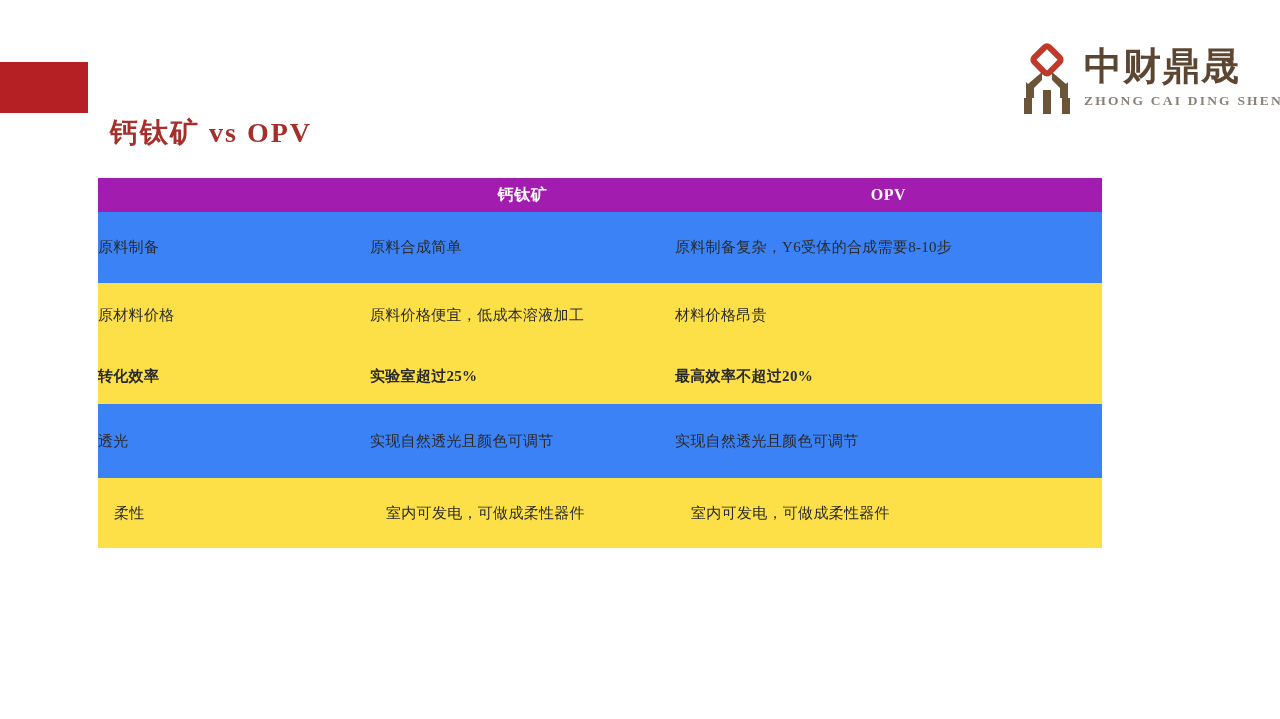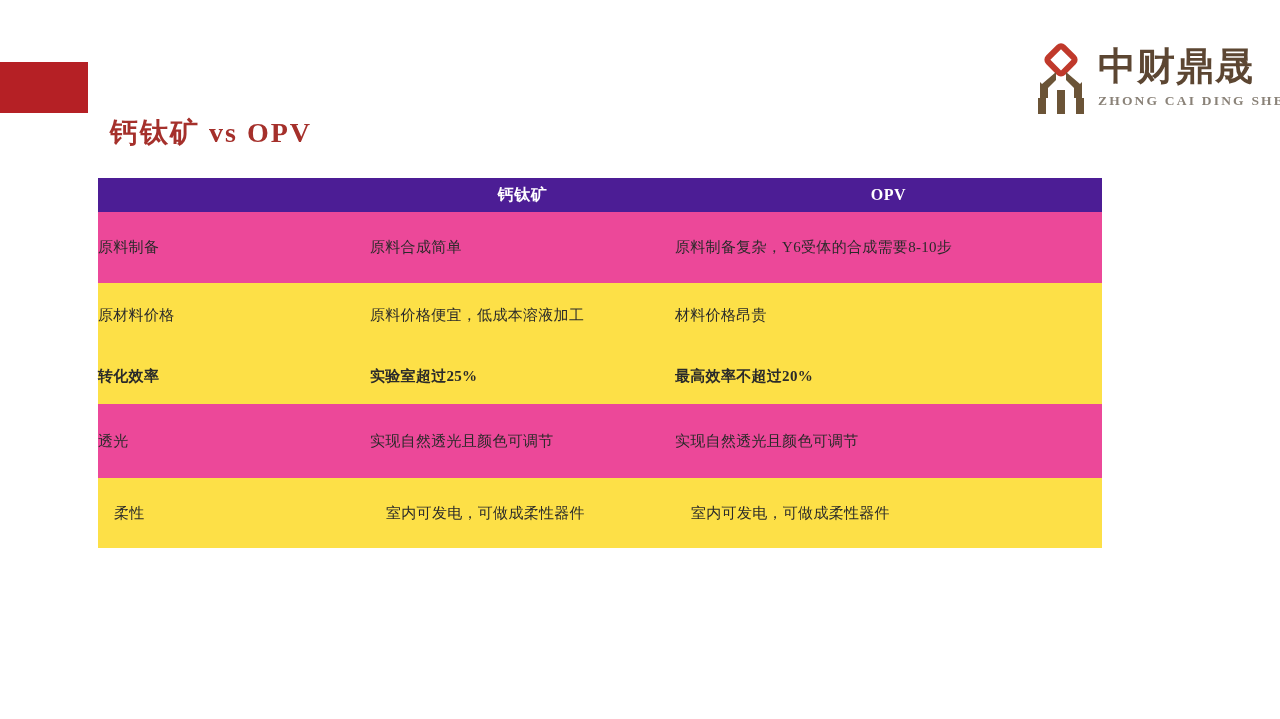--- a/index.html
+++ b/index.html
@@ -36,21 +36,21 @@
     font-weight: bold;
     letter-spacing: 2px;
     color: #a5302b;
     white-space: nowrap;
     margin-top: 45px;
   }
 
   
   .logo {
     position: absolute;
-    right: 30px;
+    right: 44px;
     top: 40px;
     width: 220px;
     height: 80px;
   }
   .logo-mark {
     position: absolute;
     left: 0;
     top: 2px;
     width: 62px;
     height: 74px;
@@ -90,21 +90,21 @@
     table-layout: fixed;
   }
   .compare-table th,
   .compare-table td {
     padding: 0;
     margin: 0;
     border: none;
     vertical-align: middle;
   }
   .compare-table thead tr {
-    background: #4c1d95;
+    background: #a21caf;
     height: 34px;
     margin-top: 43px;
   }
   .compare-table thead th {
     color: #ffffff;
     font-family: "Liberation Serif", "DejaVu Serif", serif;
     font-size: 16px;
     font-weight: bold;
     letter-spacing: 0.5px;
     text-align: center;
@@ -118,21 +118,21 @@
     font-family: "Liberation Serif", "DejaVu Serif", serif;
     font-size: 15px;
     color: #2a2a2a;
     text-align: left;
     letter-spacing: 0.3px;
   }
   .cell-label { padding-left: 8px; }
   .cell-a     { padding-left: 8px; }
   .cell-b     { padding-left: 8px; }
 
-  tr.row-dark  { background: #ec4899; border-radius: 15px; }
+  tr.row-dark  { background: #3b82f6; border-radius: 15px; }
   tr.row-light { background: #fde047; }
 
   tr.h-71 td { height: 71px; }
   tr.h-65 td { height: 65px; }
   tr.h-64 td { height: 64px; }
   tr.h-48 td { height: 56px; font-weight: bold; }
   tr.h-58 td { height: 74px; }
   tr.h-70 td { height: 70px; padding-left: 16px; }
 </style>
 </head>

